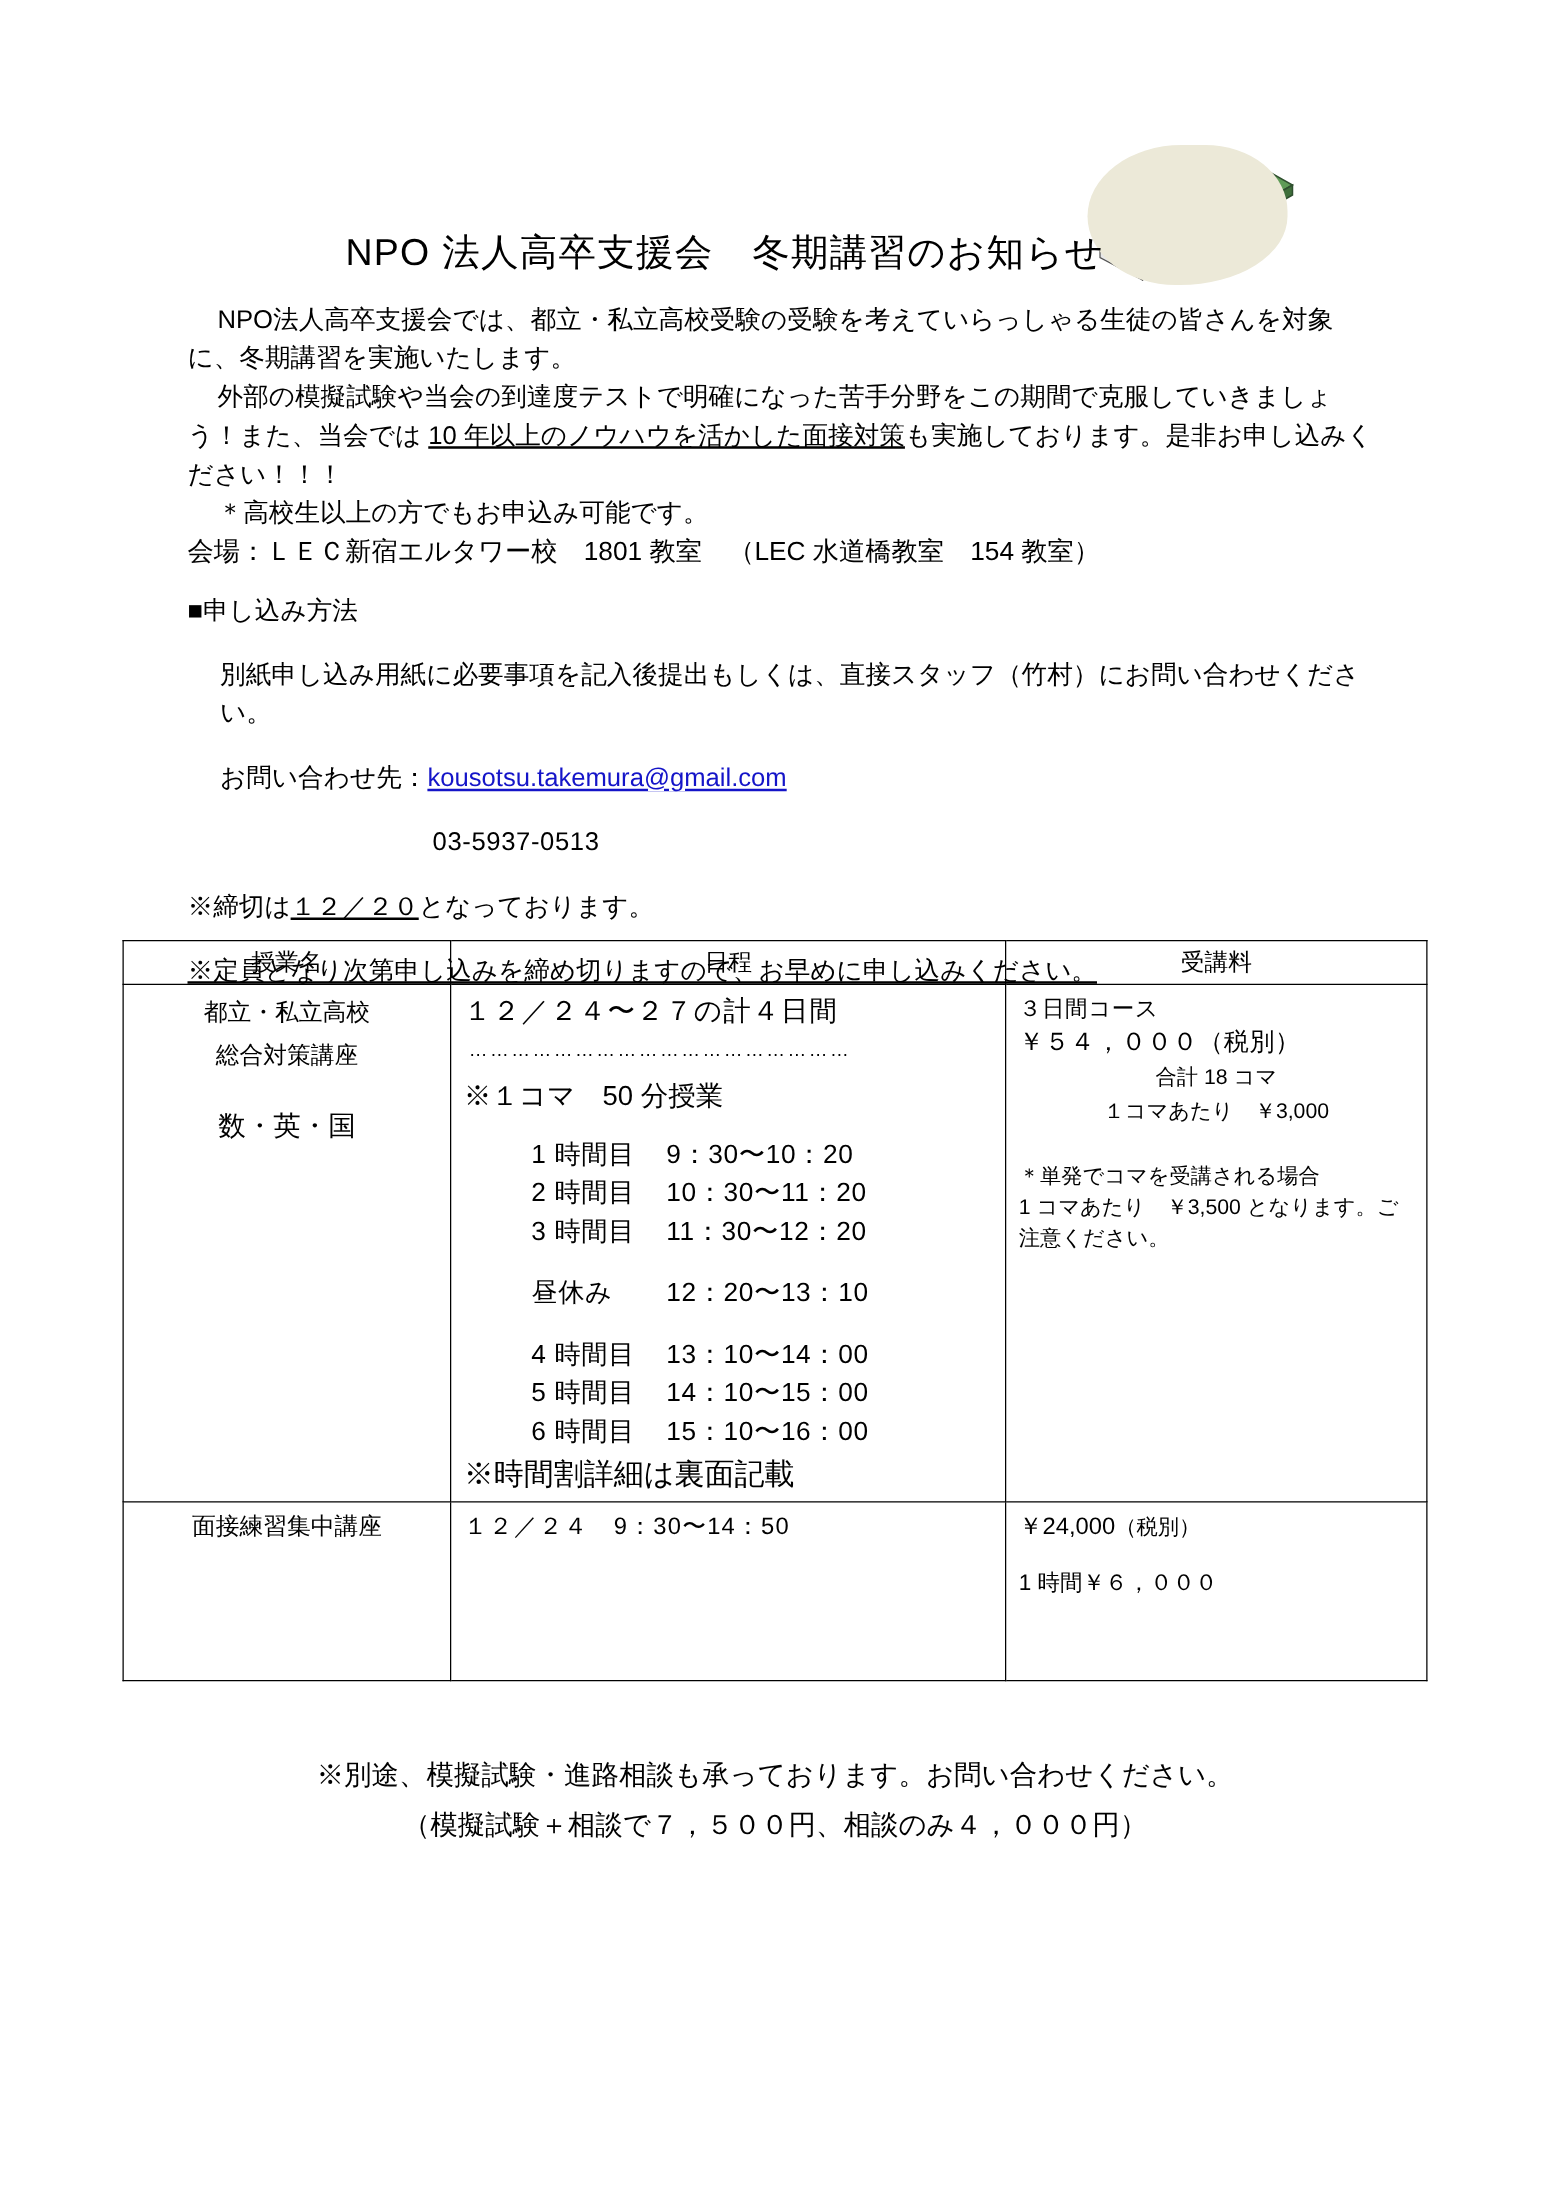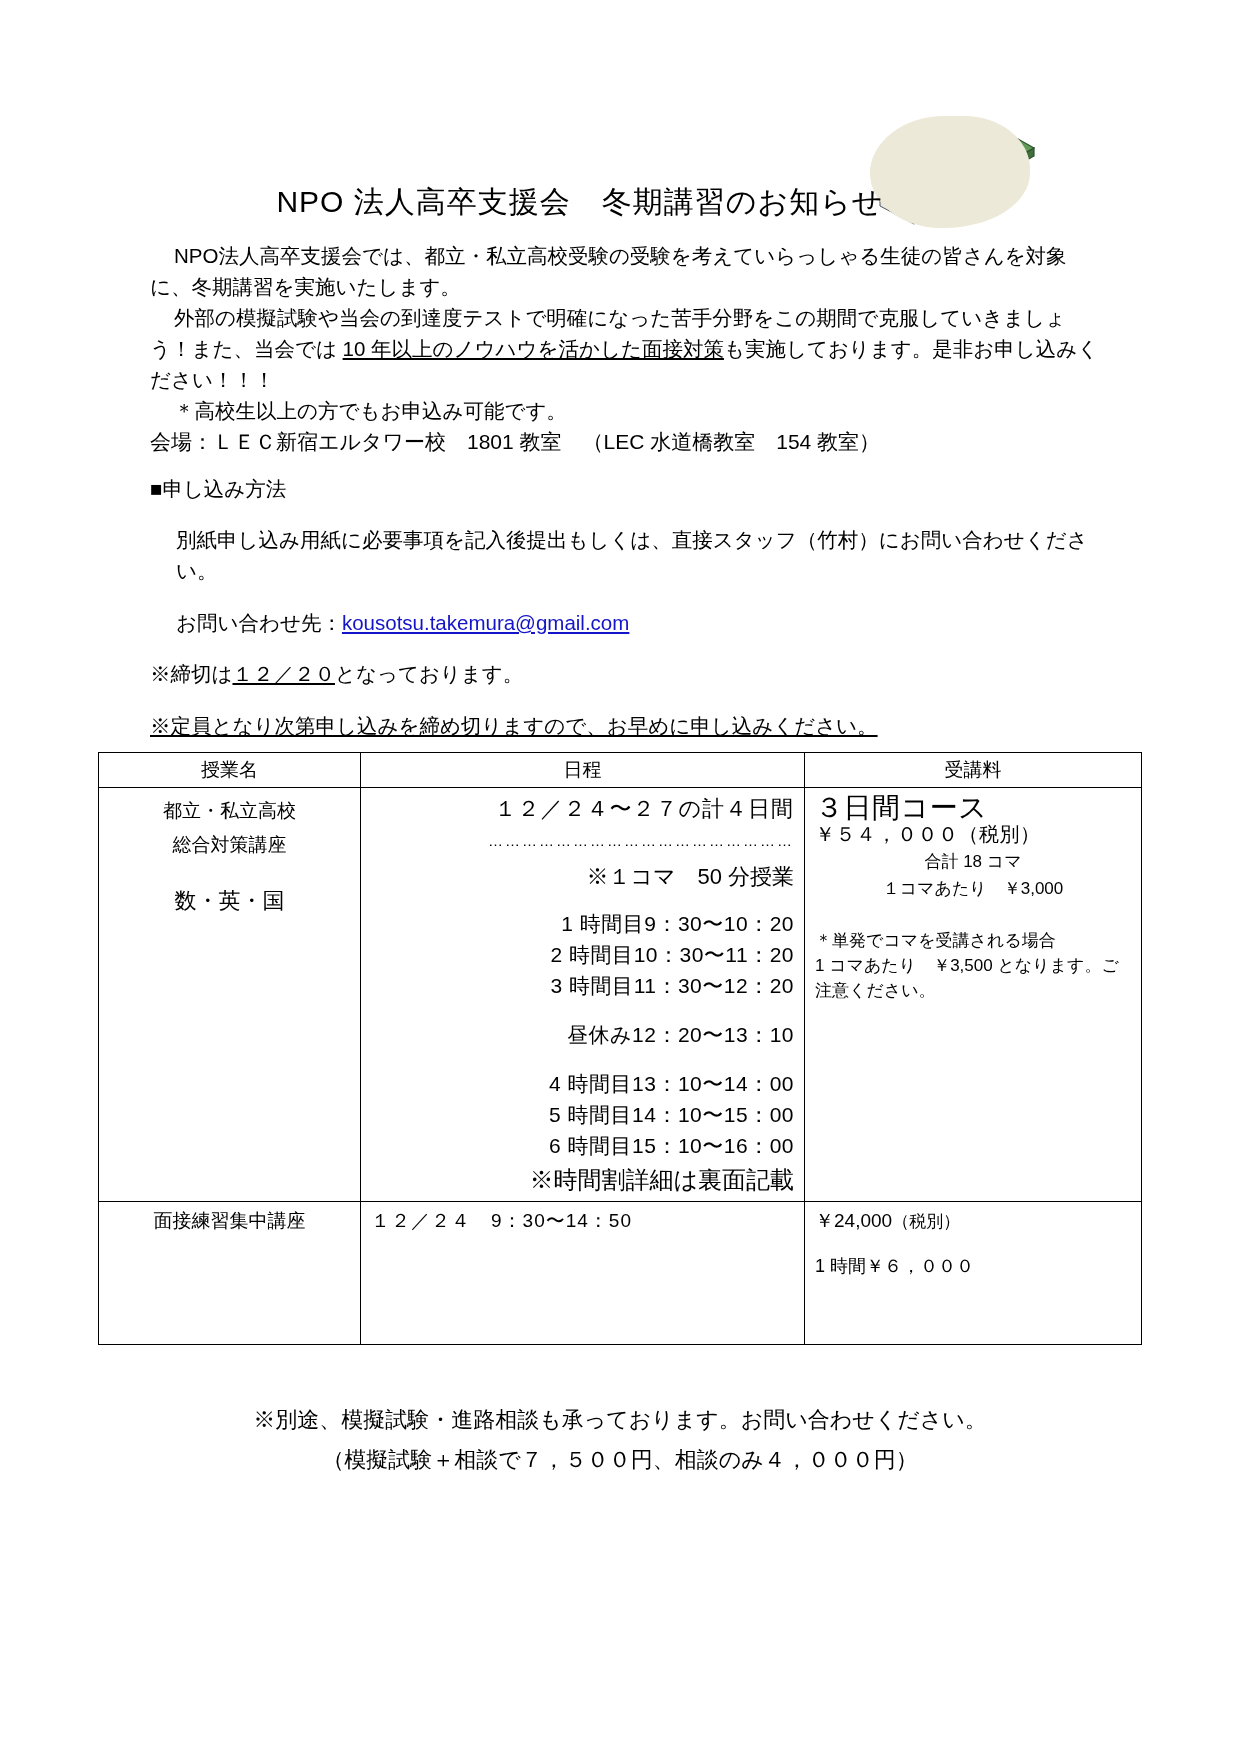--- a/index.html
+++ b/index.html
@@ -120,41 +120,41 @@
     text-align: center;
     vertical-align: middle;
     line-height: 34px;
     font-size: 23px;
   }
   .cell-center-mid .sub {
     display: block;
     margin-top: 22px;
     font-size: 22px;
   }
-  .sched-cell { font-size: 21px; line-height: 30px; text-align: right; }
+  .sched-cell { font-size: 21px; line-height: 30px; }
   .sched-head { font-size: 22px; letter-spacing: 1px; }
   .dots {
     font-size: 15px;
     letter-spacing: 2px;
     color: #000;
     margin: 2px 0 6px 4px;
   }
   .koma-title { font-size: 22px; margin-bottom: 16px; }
   .period {
     padding-left: 54px;
     font-size: 21px;
     line-height: 31px;
     letter-spacing: 0.5px;
   }
   .period .lbl { display: inline-block; width: 108px; }
   .gap { height: 18px; }
   .sched-foot { font-size: 24px; margin-top: 4px; }
 
   .fee-cell { font-size: 19px; line-height: 27px; padding-top: 120px; }
-  .fee-course { font-size: 28px; letter-spacing: 0.5px; }
+  .fee-course { font-size: 18px; letter-spacing: 0.5px; }
   .fee-price { font-size: 20px; letter-spacing: 0.5px; }
   .fee-small { font-size: 17px; text-align: center; }
   .fee-note { margin-top: 26px; font-size: 17px; line-height: 25px; }
 
   .row2-name {
     text-align: center;
     vertical-align: middle;
     font-size: 20px;
   }
   .row2-sched {
@@ -215,20 +215,21 @@
     <p class="indent1">NPO法人高卒支援会では、都立・私立高校受験の受験を考えていらっしゃる生徒の皆さんを対象に、冬期講習を実施いたします。</p>
     <p class="indent1"><span>外部の模擬試験や当会の到達度テストで明確になった苦手分野をこの期間で克服していきましょう！また、当会では </span><span class="u">10 年以上のノウハウを活かした面接対策</span><span>も実施しております。是非お申し込みください！！！</span></p>
     <p class="indent1">＊高校生以上の方でもお申込み可能です。</p>
     <p class="venue">会場：ＬＥＣ新宿エルタワー校　1801 教室　（LEC 水道橋教室　154 教室）</p>
   </div>
 
   <div class="apply-block">
     <p class="apply-heading">■申し込み方法</p>
     <p class="apply-body">別紙申し込み用紙に必要事項を記入後提出もしくは、直接スタッフ（竹村）にお問い合わせください。</p>
     <p class="apply-body"><span>お問い合わせ先：</span><a class="mail-link" href="#">kousotsu.takemura@gmail.com</a></p>
+    <p class="apply-body phone">03-5937-0513</p>
     <p class="note-deadline"><span>※締切は</span><span class="u2">１２／２０</span><span>となっております。</span></p>
     <p class="note-deadline u">※定員となり次第申し込みを締め切りますので、お早めに申し込みください。</p>
   </div>
 
   <table class="course-table">
     <colgroup>
       <col class="col-name">
       <col class="col-sched">
       <col class="col-fee">
     </colgroup>

